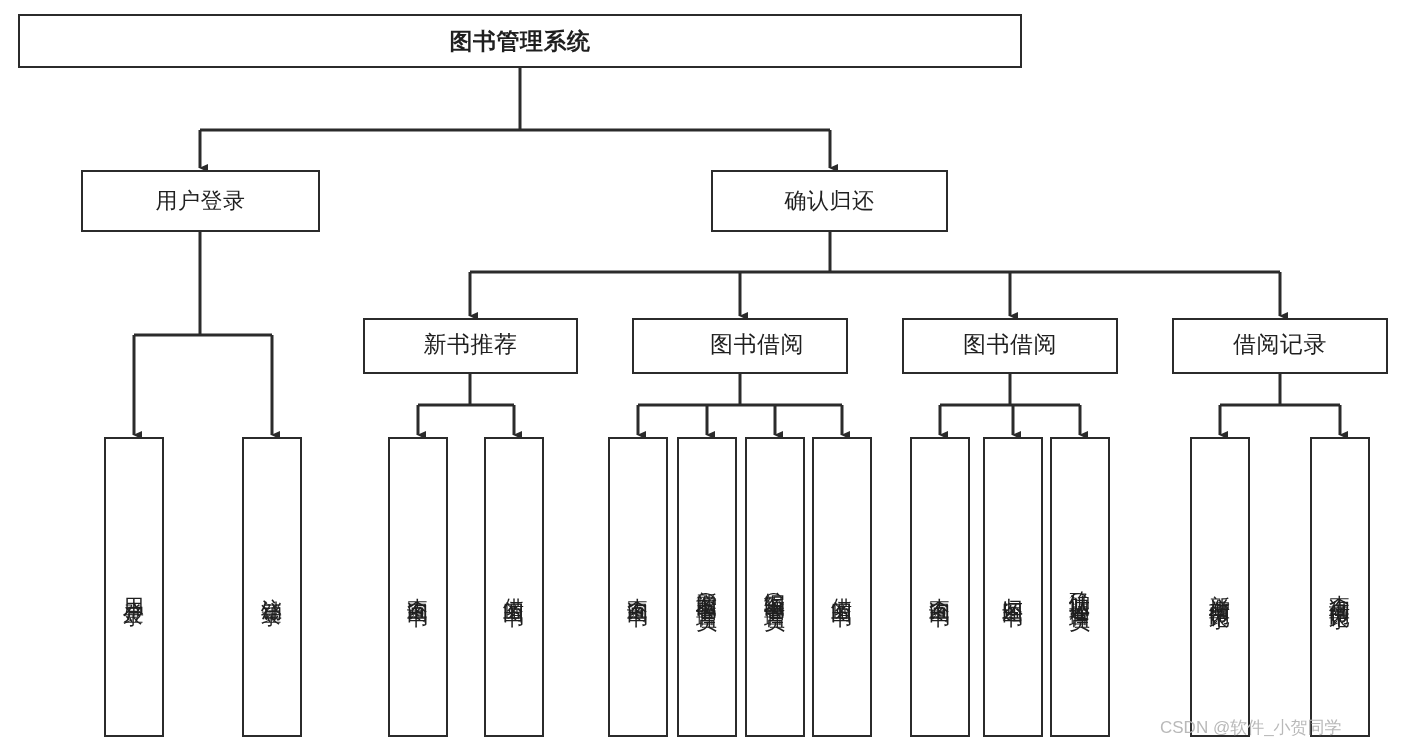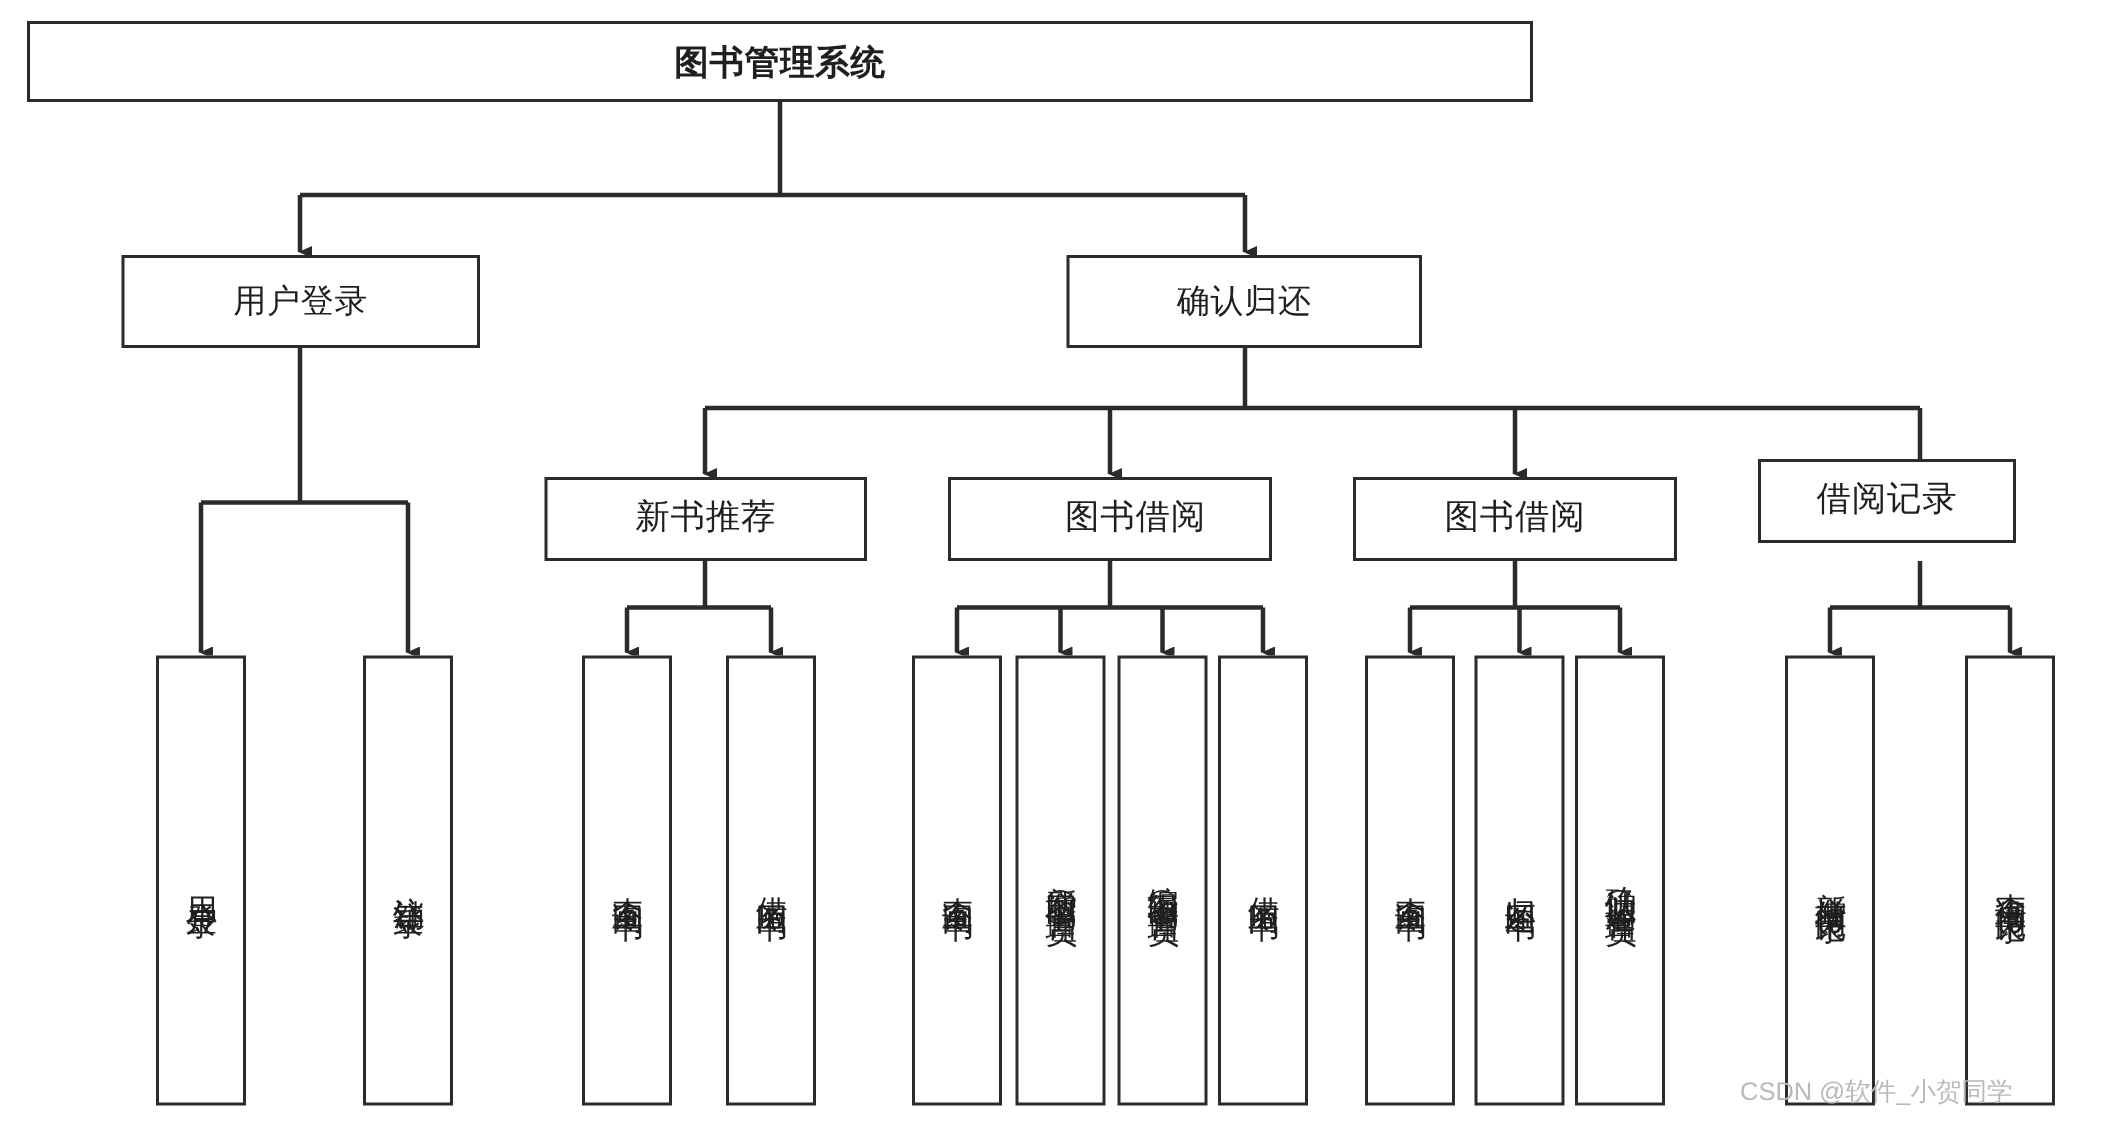--- a/index.html
+++ b/index.html
@@ -125,21 +125,21 @@
       </div>
       <div class="node-box node-level2" style="left: 363px; top: 318px; width: 215px; height: 56px;">
         <span class="node-label">新书推荐</span>
       </div>
       <div class="node-box node-level2" style="left: 632px; top: 318px; width: 216px; height: 56px; padding-left: 34px;">
         <span class="node-label">图书借阅</span>
       </div>
       <div class="node-box node-level2" style="left: 902px; top: 318px; width: 216px; height: 56px;">
         <span class="node-label">图书借阅</span>
       </div>
-      <div class="node-box node-level2" style="left: 1172px; top: 306px; width: 172px; height: 56px; justify-content: center;">
+      <div class="node-box node-level2" style="left: 1172px; top: 318px; width: 216px; height: 56px; justify-content: center;">
         <span class="node-label">借阅记录</span>
       </div>
       <div class="node-box node-leaf" style="left: 104px; top: 437px; width: 60px; height: 300px;">
         <span class="node-label">用户登录</span>
       </div>
       <div class="node-box node-leaf" style="left: 242px; top: 437px; width: 60px; height: 300px;">
         <span class="node-label">注销登录</span>
       </div>
       <div class="node-box node-leaf" style="left: 388px; top: 437px; width: 60px; height: 300px;">
         <span class="node-label">查询图书</span>

